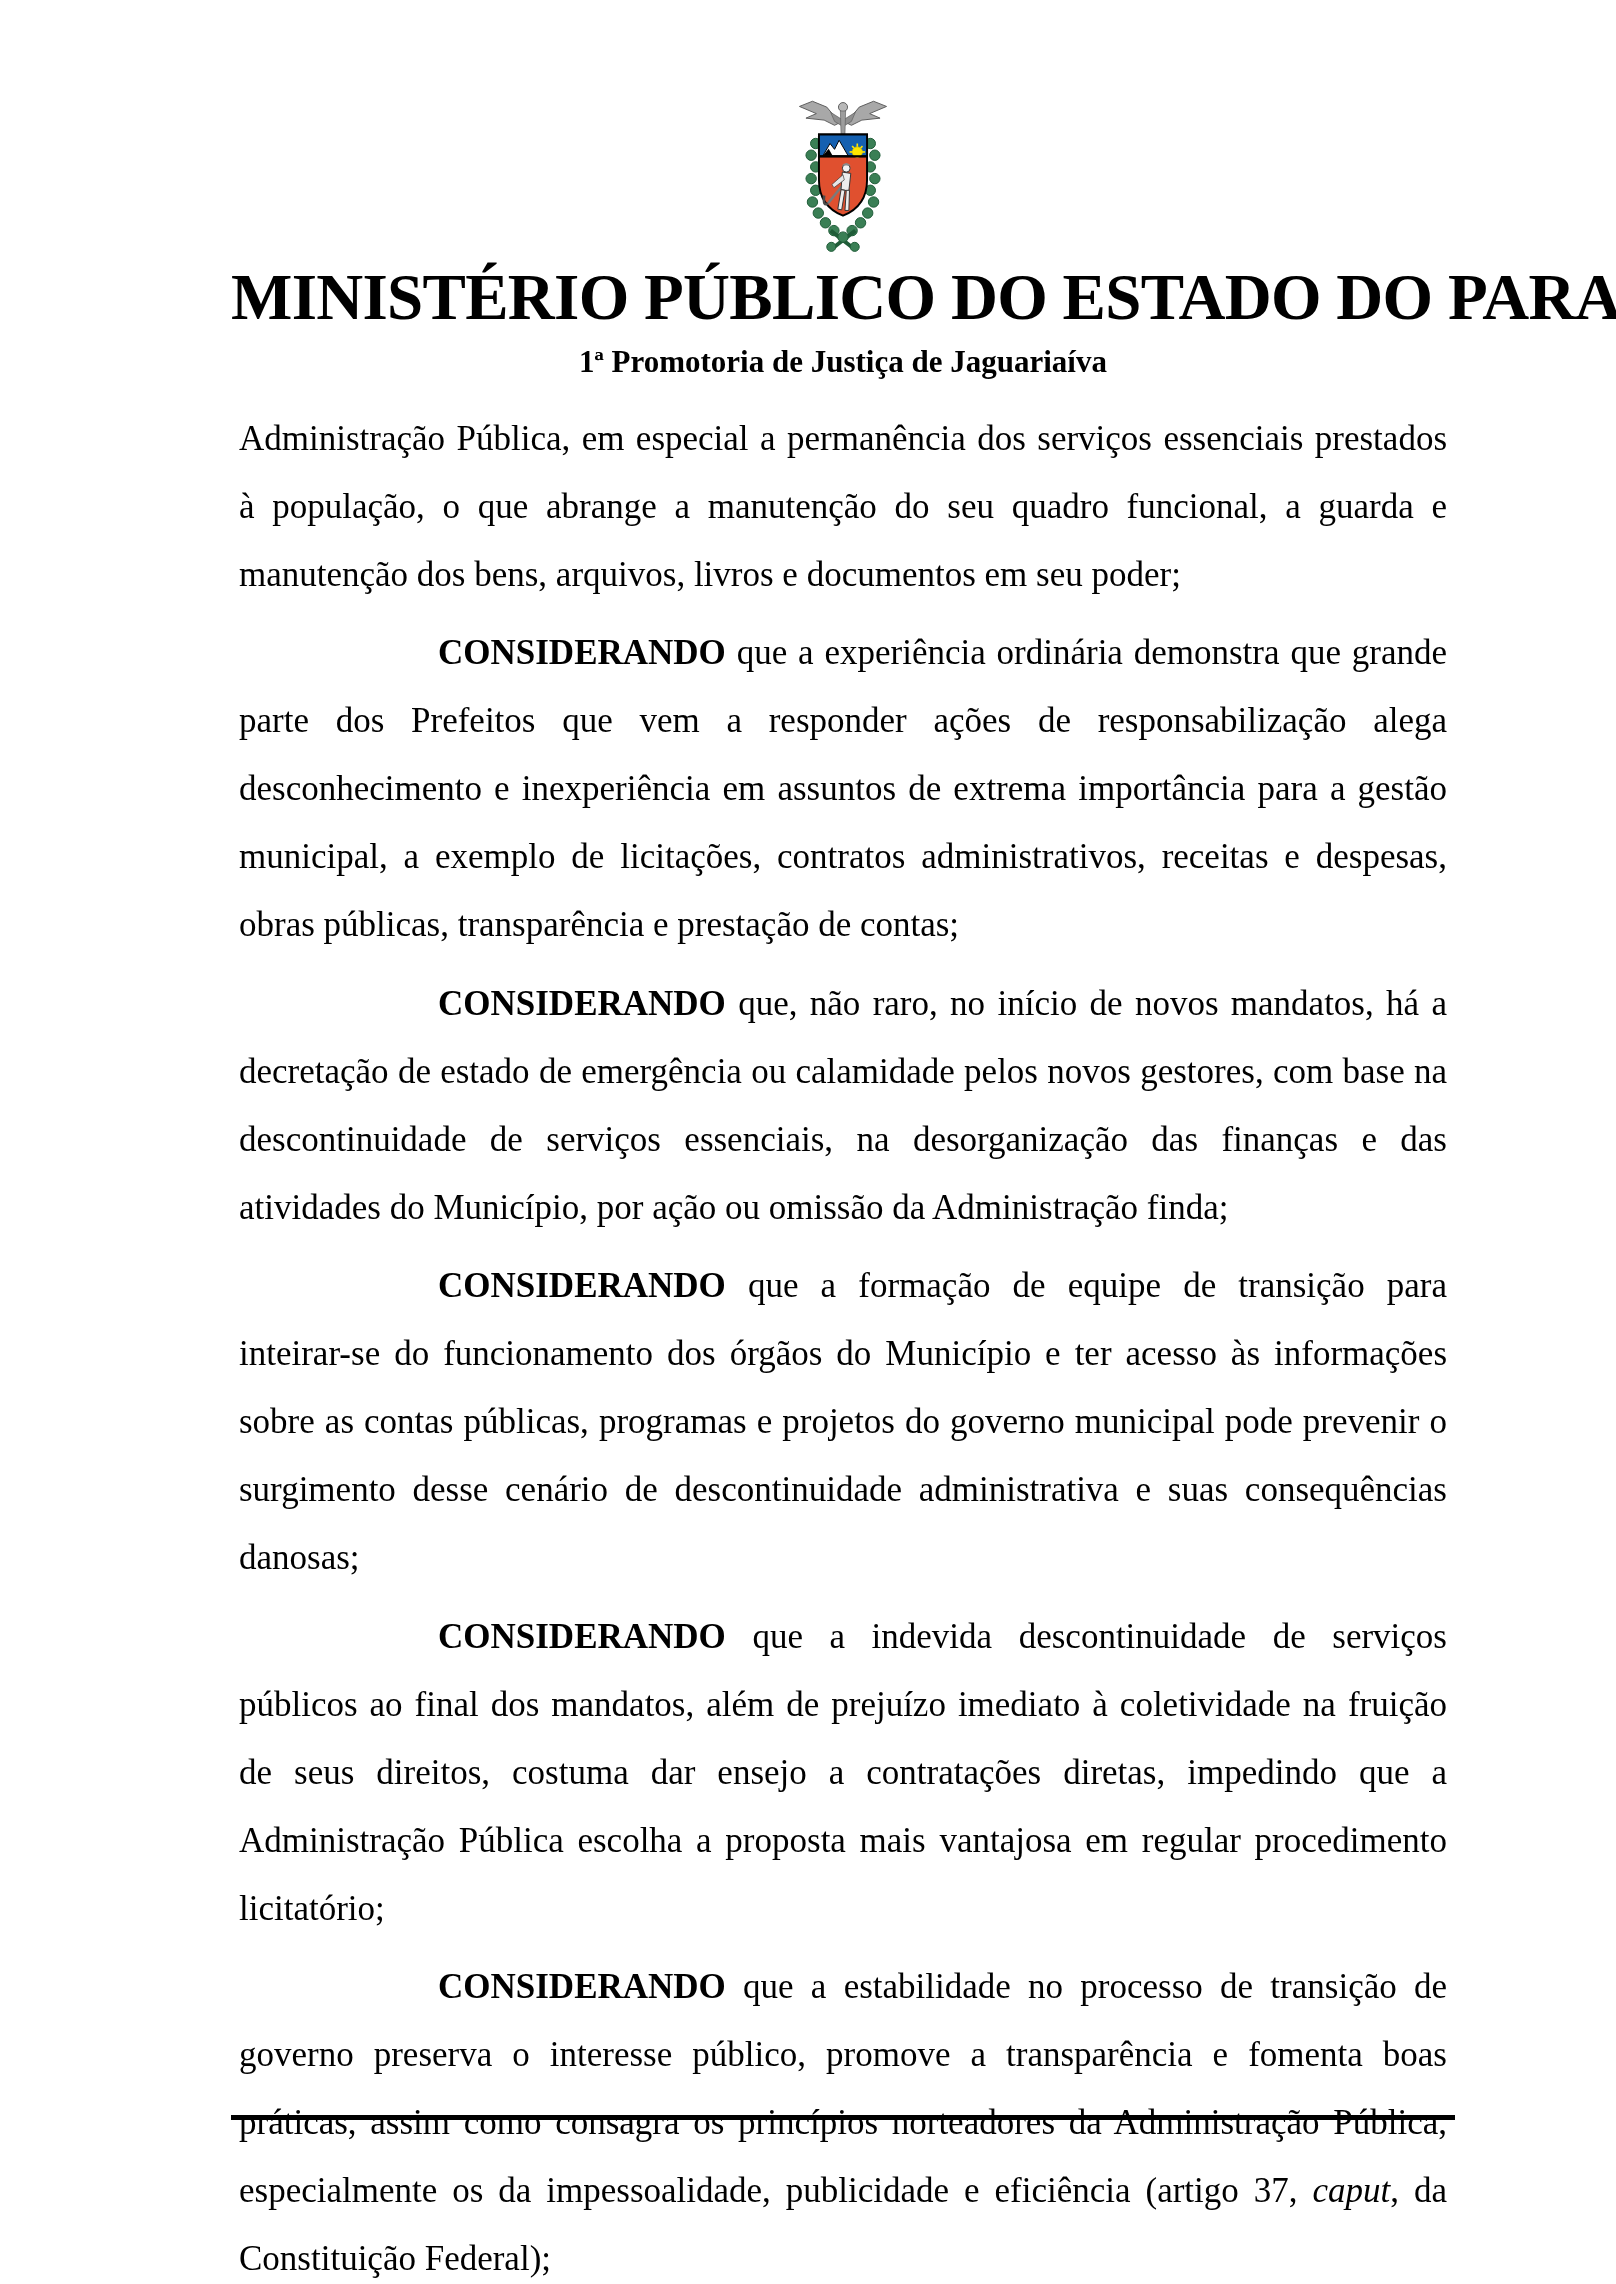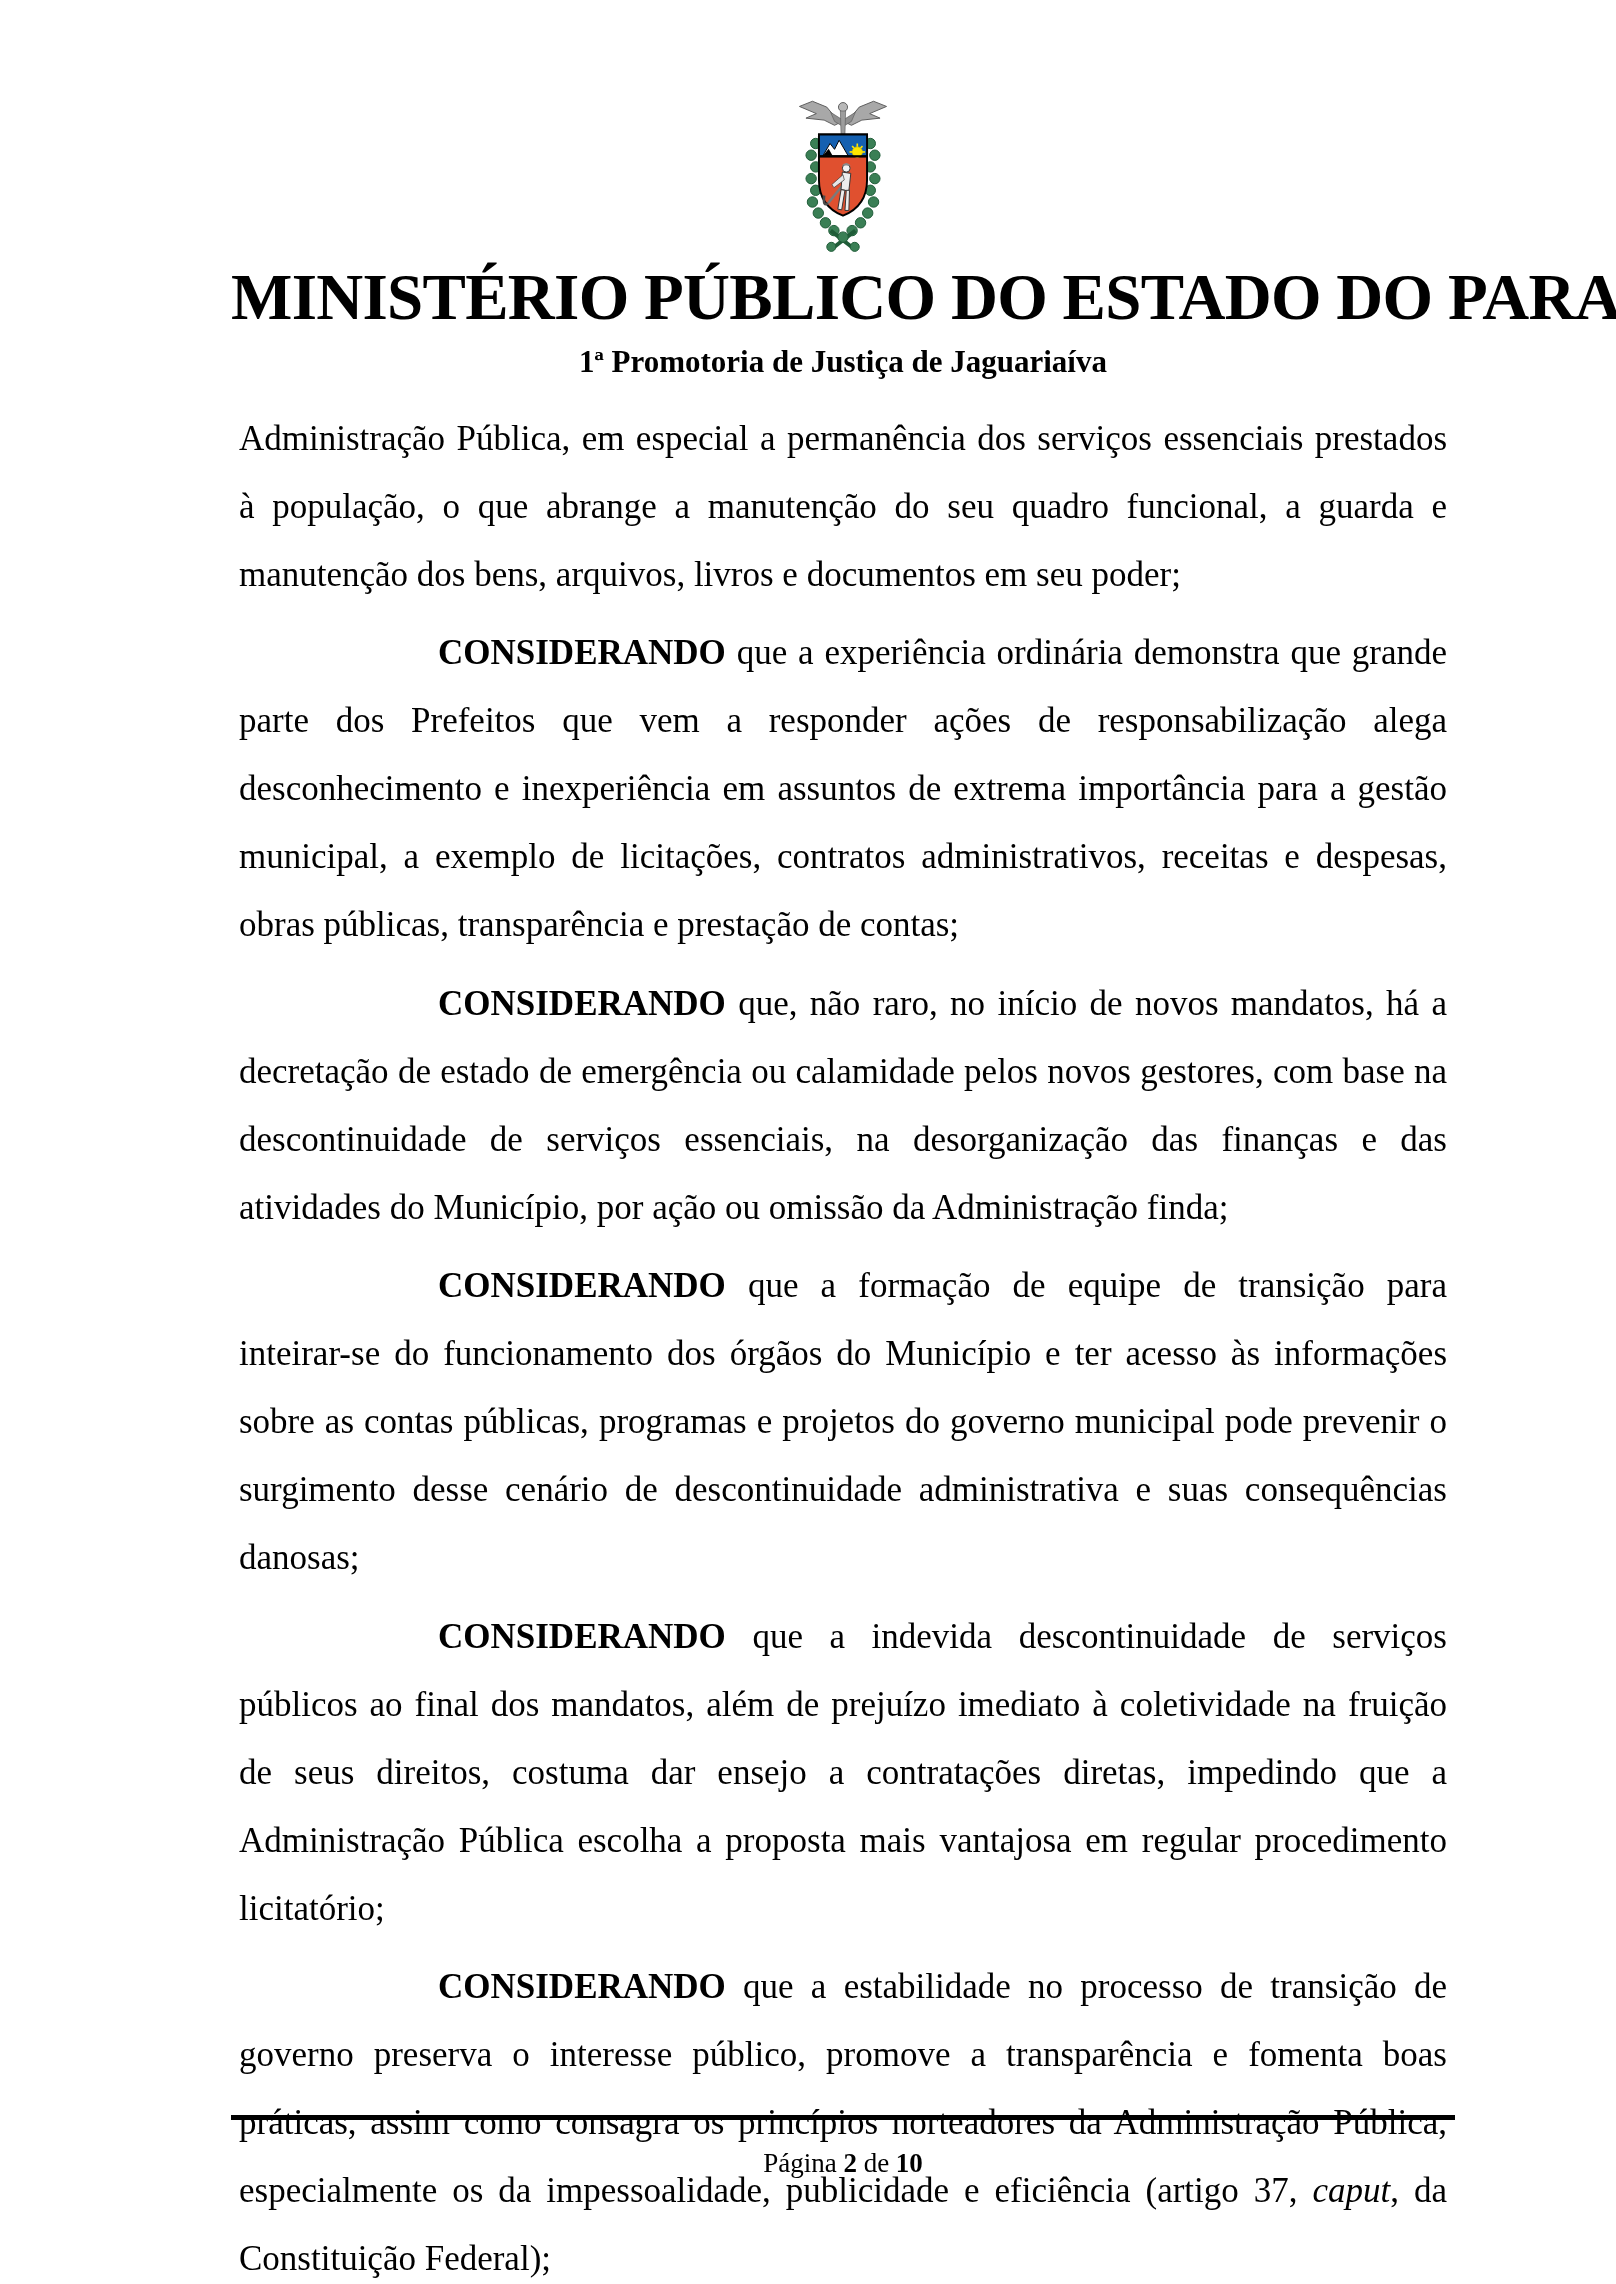--- a/index.html
+++ b/index.html
@@ -142,20 +142,14 @@
       <p class="para indent"><b class="lead">CONSIDERANDO</b><span> que a formação de equipe de transição para inteirar-se do funcionamento dos órgãos do Município e ter acesso às informações sobre as contas públicas, programas e projetos do governo municipal pode prevenir o surgimento desse cenário de descontinuidade administrativa e suas consequências danosas;</span></p>
 
       <p class="para indent"><b class="lead">CONSIDERANDO</b><span> que a indevida descontinuidade de serviços públicos ao final dos mandatos, além de prejuízo imediato à coletividade na fruição de seus direitos, costuma dar ensejo a contratações diretas, impedindo que a Administração Pública escolha a proposta mais vantajosa em regular procedimento licitatório;</span></p>
 
       <p class="para indent"><b class="lead">CONSIDERANDO</b><span> que a estabilidade no processo de transição de governo preserva o interesse público, promove a transparência e fomenta boas práticas, assim como consagra os princípios norteadores da Administração Pública, especialmente os da impessoalidade, publicidade e eficiência (artigo 37, </span><i>caput</i><span>, da Constituição Federal);</span></p>
 
     </div>
   </div>
 
   <div class="footer-line"></div>
-  <div class="footer-page">
-    <span>Página</span>
-    <b>2</b>
-    <span>de</span>
-    <b>10</b>
-  </div>
 </div>
 
 
 </body></html>

